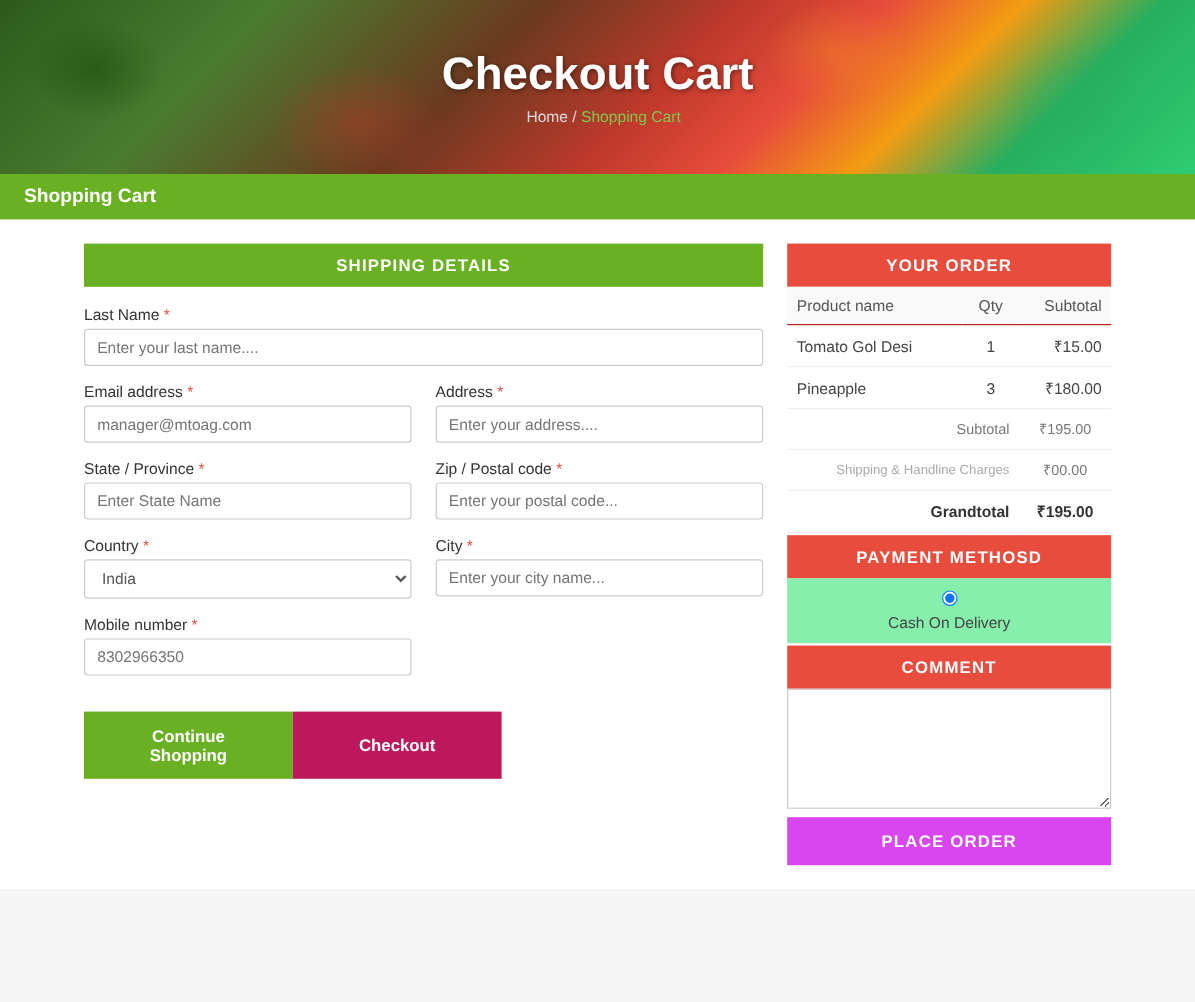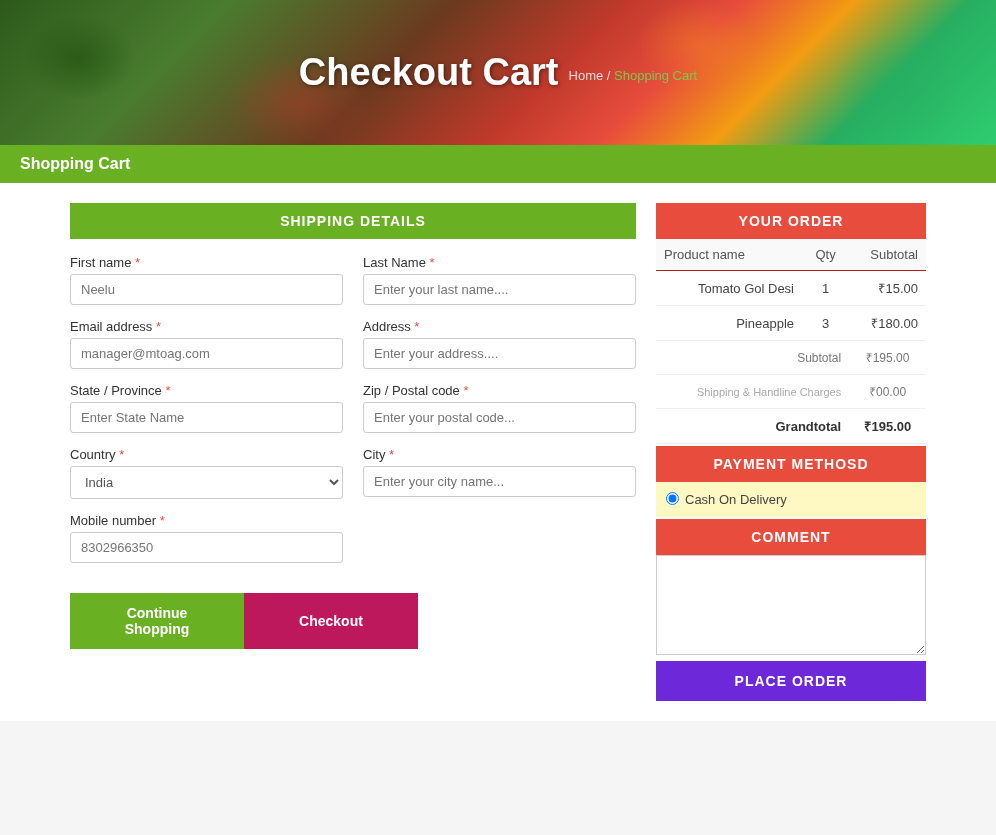--- a/index.html
+++ b/index.html
@@ -4,21 +4,21 @@
   <style>
     * { box-sizing: border-box; margin: 0; padding: 0; }
     body { font-family: Arial, sans-serif; background: #f5f5f5; }
 
     
     .hero {
       position: relative;
       height: 145px;
       background: linear-gradient(135deg, #2d5a1b 0%, #4a7c2f 20%, #6b3a1f 40%, #c0392b 55%, #e74c3c 65%, #f39c12 75%, #27ae60 85%, #2ecc71 100%);
       display: flex;
-      flex-direction: row;
+      flex-direction: column;
       align-items: center;
       justify-content: center;
       overflow: hidden;
     }
     .hero::before {
       content: '';
       position: absolute;
       inset: 0;
       background:
         radial-gradient(ellipse 80px 60px at 8% 40%, #1a4a0a88 0%, transparent 70%),
@@ -159,21 +159,20 @@
       font-weight: normal;
       border-bottom: 1px solid #b91c1c;
       margin-top: 31px;
     }
     .order-table th:last-child, .order-table td:last-child { text-align: right; }
     .order-table th:nth-child(2), .order-table td:nth-child(2) { text-align: center; }
     .order-table td {
       padding: 8px;
       border-bottom: 1px solid #eee;
       color: #444;
-      text-align: right;
     }
     .order-table .subtotal-row td {
       color: #777;
       font-size: 12px;
     }
     .order-table .grandtotal-row td {
       font-weight: bold;
       color: #333;
       margin-top: 35px;
     }
@@ -182,26 +181,27 @@
       color: white;
       text-align: center;
       padding: 10px;
       font-size: 14px;
       font-weight: bold;
       letter-spacing: 1px;
       margin-top: 2px;
     }
     .payment-option {
       padding: 10px 10px;
-      background: #fef9c3;
+      background: #86efac;
       font-size: 13px;
       color: #444;
       display: flex;
-      align-items: flex-start;
+      align-items: center;
       gap: 6px;
+      flex-direction: column;
     }
     .comment-header {
       background: #e74c3c;
       color: white;
       text-align: center;
       padding: 10px;
       font-size: 14px;
       font-weight: bold;
       letter-spacing: 1px;
       margin-top: 2px;
@@ -210,21 +210,21 @@
       width: 100%;
       height: 100px;
       border: 1px solid #ccc;
       padding: 8px;
       font-size: 13px;
       resize: vertical;
       outline: none;
     }
     .btn-place-order {
       width: 100%;
-      background: #6d28d9;
+      background: #d946ef;
       color: white;
       border: none;
       padding: 12px;
       font-size: 14px;
       font-weight: bold;
       letter-spacing: 1px;
       cursor: pointer;
       margin-top: 2px;
     }
   </style>
@@ -243,26 +243,20 @@
 <div class="section-bar">Shopping Cart</div>
 
 <div class="main-content">
 
   <div class="left-panel">
     <div class="shipping-header">SHIPPING DETAILS</div>
 
     <div class="form-row">
       <div class="form-group">
         <label class="form-label">
-          <span>First name</span> <span class="required">*</span>
-        </label>
-        <input type="text" class="form-control" placeholder="Neelu" style="">
-      </div>
-      <div class="form-group">
-        <label class="form-label">
           <span>Last Name</span> <span class="required">*</span>
         </label>
         <input type="text" class="form-control" placeholder="Enter your last name...." style="">
       </div>
     </div>
 
     <div class="form-row">
       <div class="form-group">
         <label class="form-label">
           <span>Email address</span> <span class="required">*</span>

